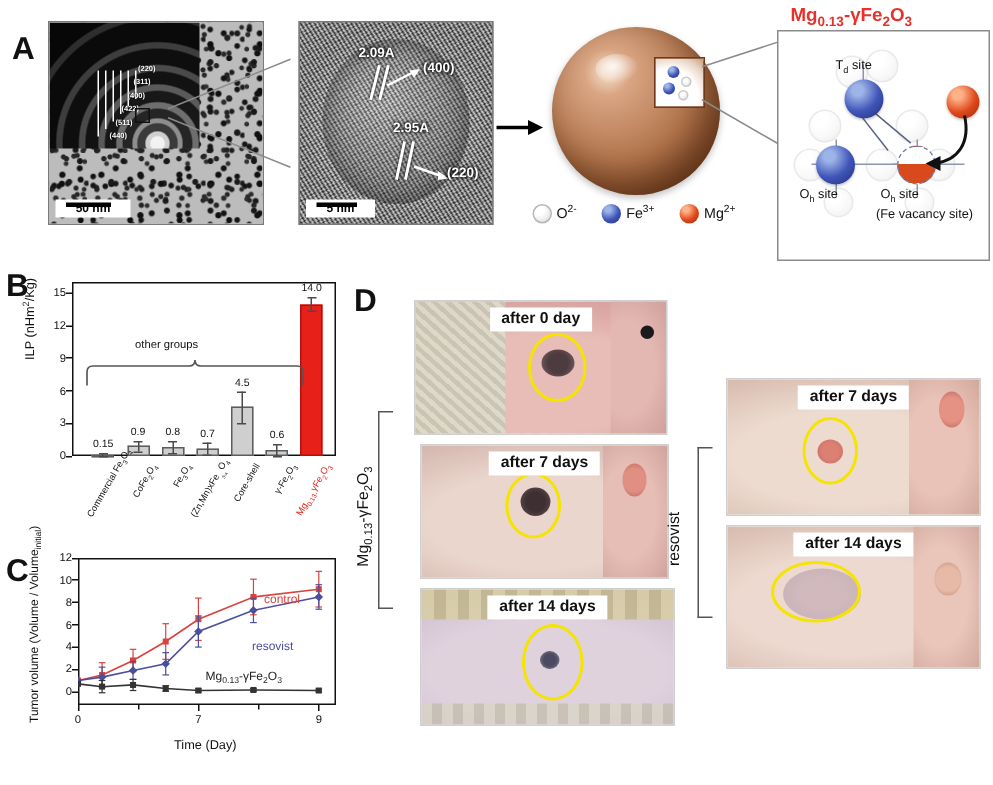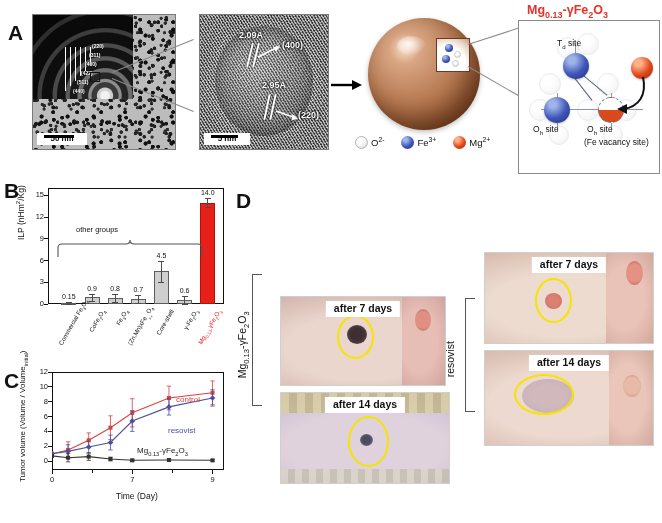--- a/index.html
+++ b/index.html
@@ -342,21 +342,21 @@
   <div id="bCats">
       <div class="xcat" style="left: 36.8421px; top: 130px; width: 40px;">Commercial Fe<span class="sub">3</span>O<span class="sub">4</span></div>
       <div class="xcat" style="left: 60px; top: 130px; width: 40px;">CoFe<span class="sub">2</span>O<span class="sub">4</span></div>
       <div class="xcat" style="left: 83.1579px; top: 130px; width: 40px;">Fe<span class="sub">3</span>O<span class="sub">4</span></div>
       <div class="xcat" style="left: 106.316px; top: 130px; width: 40px;">(Zn,Mn)xFe<span class="sub"><span class="sub">3-x</span></span>O<span class="sub">4</span></div>
       <div class="xcat" style="left: 129.474px; top: 130px; width: 40px;">Core-shell</div>
       <div class="xcat" style="left: 152.632px; top: 130px; width: 40px;">γ-Fe<span class="sub">2</span>O<span class="sub">3</span></div>
       <div class="xcat red" style="left: 175.789px; top: 130px; width: 40px;">Mg<span class="sub">0.13-</span>γFe<span class="sub">2</span>O<span class="sub">3</span></div>
     </div>
 
-  <div class="othertxt" style="left:76px;top:47px;">other groups</div>
+  <div class="othertxt" style="left:90px;top:47px;">other groups</div>
   <svg class="brk" style="left:56px;top:58px;" width="148" height="22">
     <path d="M2 21 L2 12 Q2 8 6 8 L70 8 Q74 8 74 4 Q74 8 78 8 L142 8 Q146 8 146 12 L146 21" stroke="#555" stroke-width="1.1" fill="none"></path>
   </svg>
 </div>
 
 <div id="panelC">
   <div class="panel-letter" style="left:4px;top:18px;">C</div>
 
   <div class="axlabel" style="left:18px;top:130px;transform:rotate(-90deg);transform-origin:left top;font-size:8px;">Tumor volume (Volume / Volume<span class="sub">initial</span>)</div>
 
@@ -481,20 +481,34 @@
 
   <div class="axlabel" style="left:116px;top:139px;">Time (Day)</div>
 </div>
 
 <div id="panelD">
   <div class="panel-letter" style="left:4px;top:4px;">D</div>
 
   <div class="bracket" style="left:20px;top:88px;width:9px;height:130px;"></div>
   <div class="grouplbl" style="left:-22px;top:152px;transform:rotate(-90deg);">Mg<span class="sub">0.13</span>-γFe<span class="sub">2</span>O<span class="sub">3</span></div>
 
+  <div class="photo" style="left:44px;top:14px;width:169px;height:90px;">
+    <div class="mouse-bg" style="background:
+        radial-gradient(ellipse 120% 90% at 52% 62%, #e8bdb8 0 40%, #dba9a6 62%, #c8918f 100%),
+        repeating-linear-gradient(38deg, #b9b4a4 0 3px, #cfcabb 3px 6px);"></div>
+    <div style="position:absolute;left:0;top:0;width:36%;height:100%;
+      background:repeating-linear-gradient(42deg,#c9c5b4 0 3px,#dedacb 3px 6px);opacity:.95;"></div>
+    <div style="position:absolute;right:0;top:0;width:22%;height:100%;
+      background:radial-gradient(ellipse at 30% 50%, #e3b7b2 0 50%, #cfa09c 100%);"></div>
+    <div style="position:absolute;right:8px;top:16px;width:9px;height:9px;border-radius:50%;background:#1a1a1a;"></div>
+    <div style="position:absolute;left:50%;top:36%;width:22px;height:18px;border-radius:50%;
+      background:radial-gradient(circle,#4d3b3f 0 45%,#7d6366 100%);"></div>
+    <div class="tumor-ring" style="left:45%;top:24%;width:23%;height:52%;"></div>
+    <div class="caption" style="left:50%;top:4px;transform:translateX(-50%);">after 0 day</div>
+  </div>
 
   <div class="photo" style="left:48px;top:110px;width:166px;height:90px;">
     <div class="mouse-bg" style="background:
         radial-gradient(ellipse 120% 95% at 48% 58%, #ead6cd 0 38%, #d8bcb3 66%, #bda298 100%),
         linear-gradient(180deg,#d9cfc6,#c4b7ad);"></div>
     <div style="position:absolute;right:0;top:0;width:26%;height:100%;
       background:radial-gradient(ellipse at 40% 50%, #e6beb6 0 50%, #cfa39b 100%);"></div>
     <div style="position:absolute;right:14px;top:12px;width:16px;height:22px;border-radius:50%;
       background:radial-gradient(circle,#e08f82 0 55%,#bb6a5e 100%);"></div>
     <div style="position:absolute;left:40%;top:32%;width:20px;height:19px;border-radius:50%;

